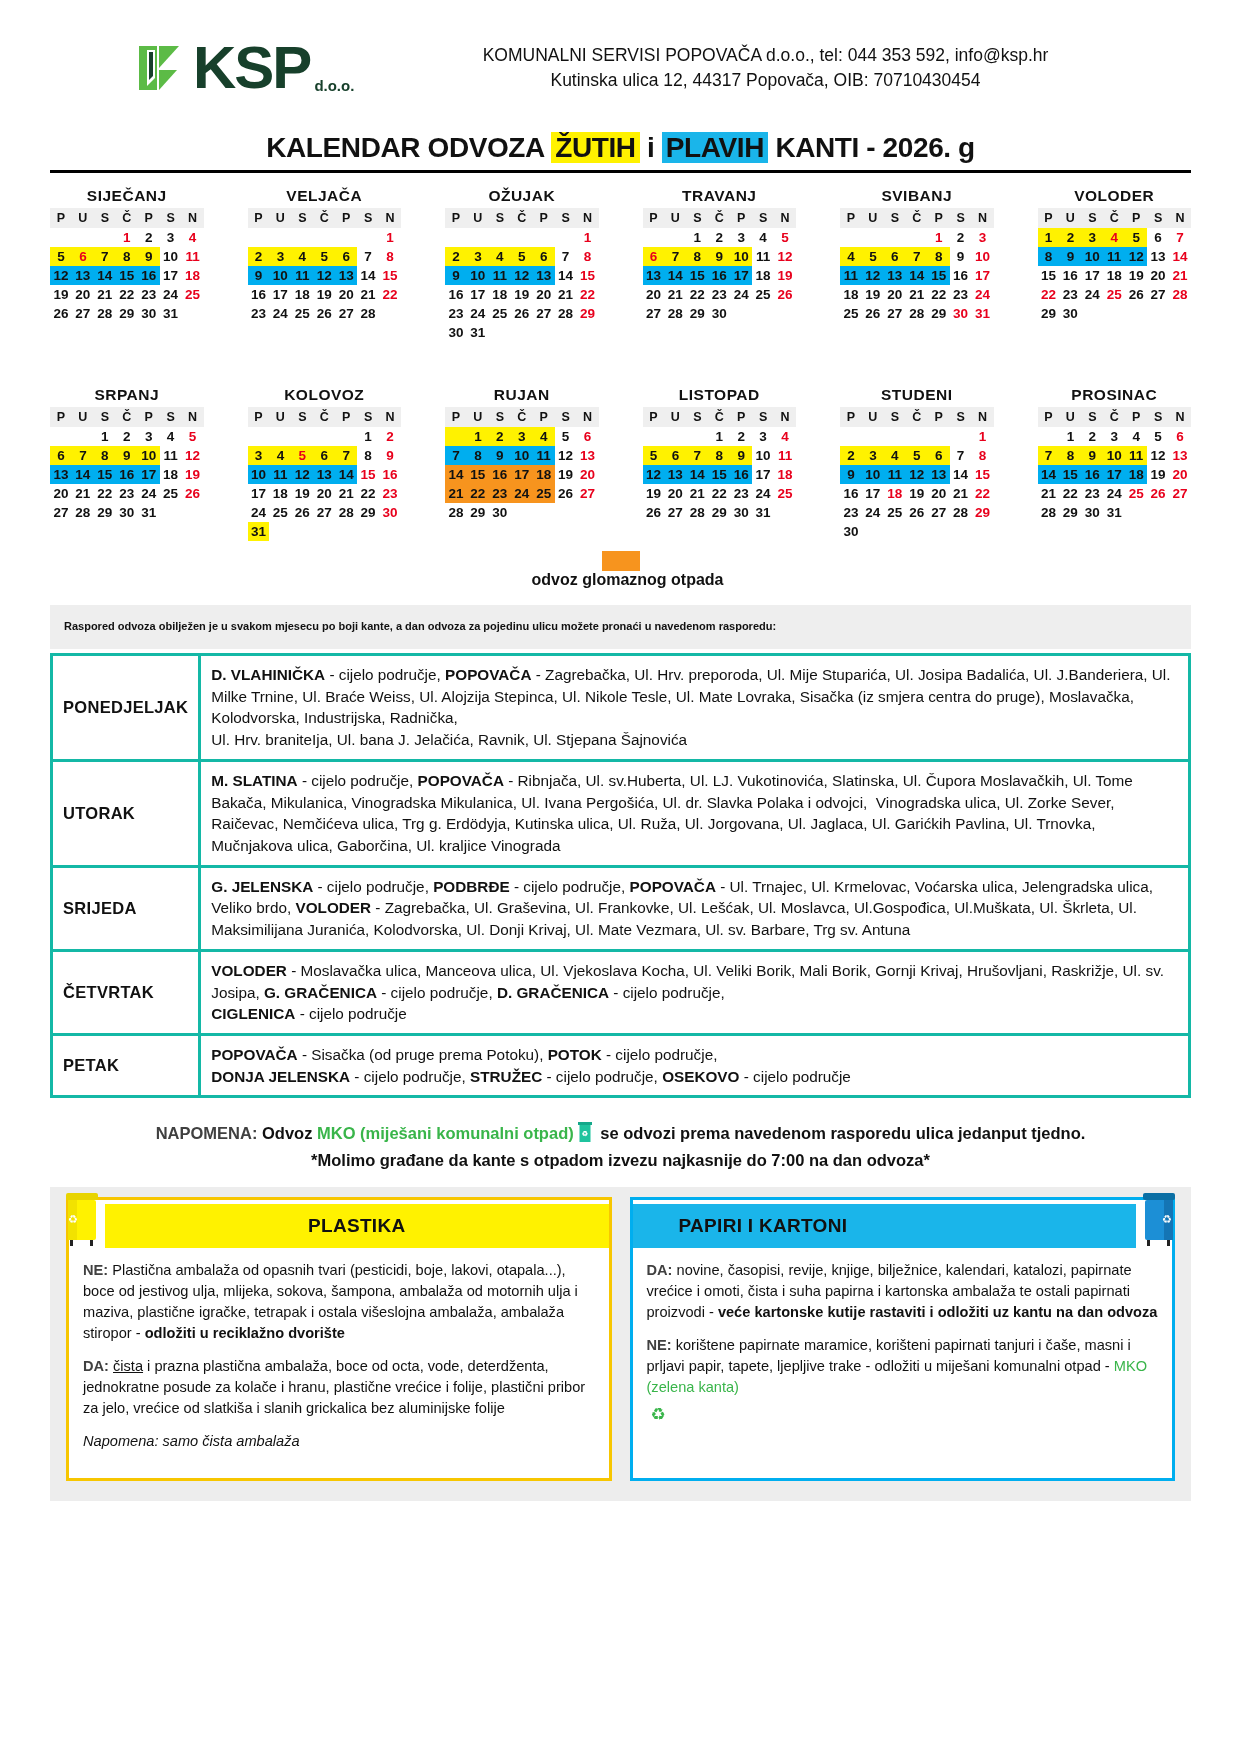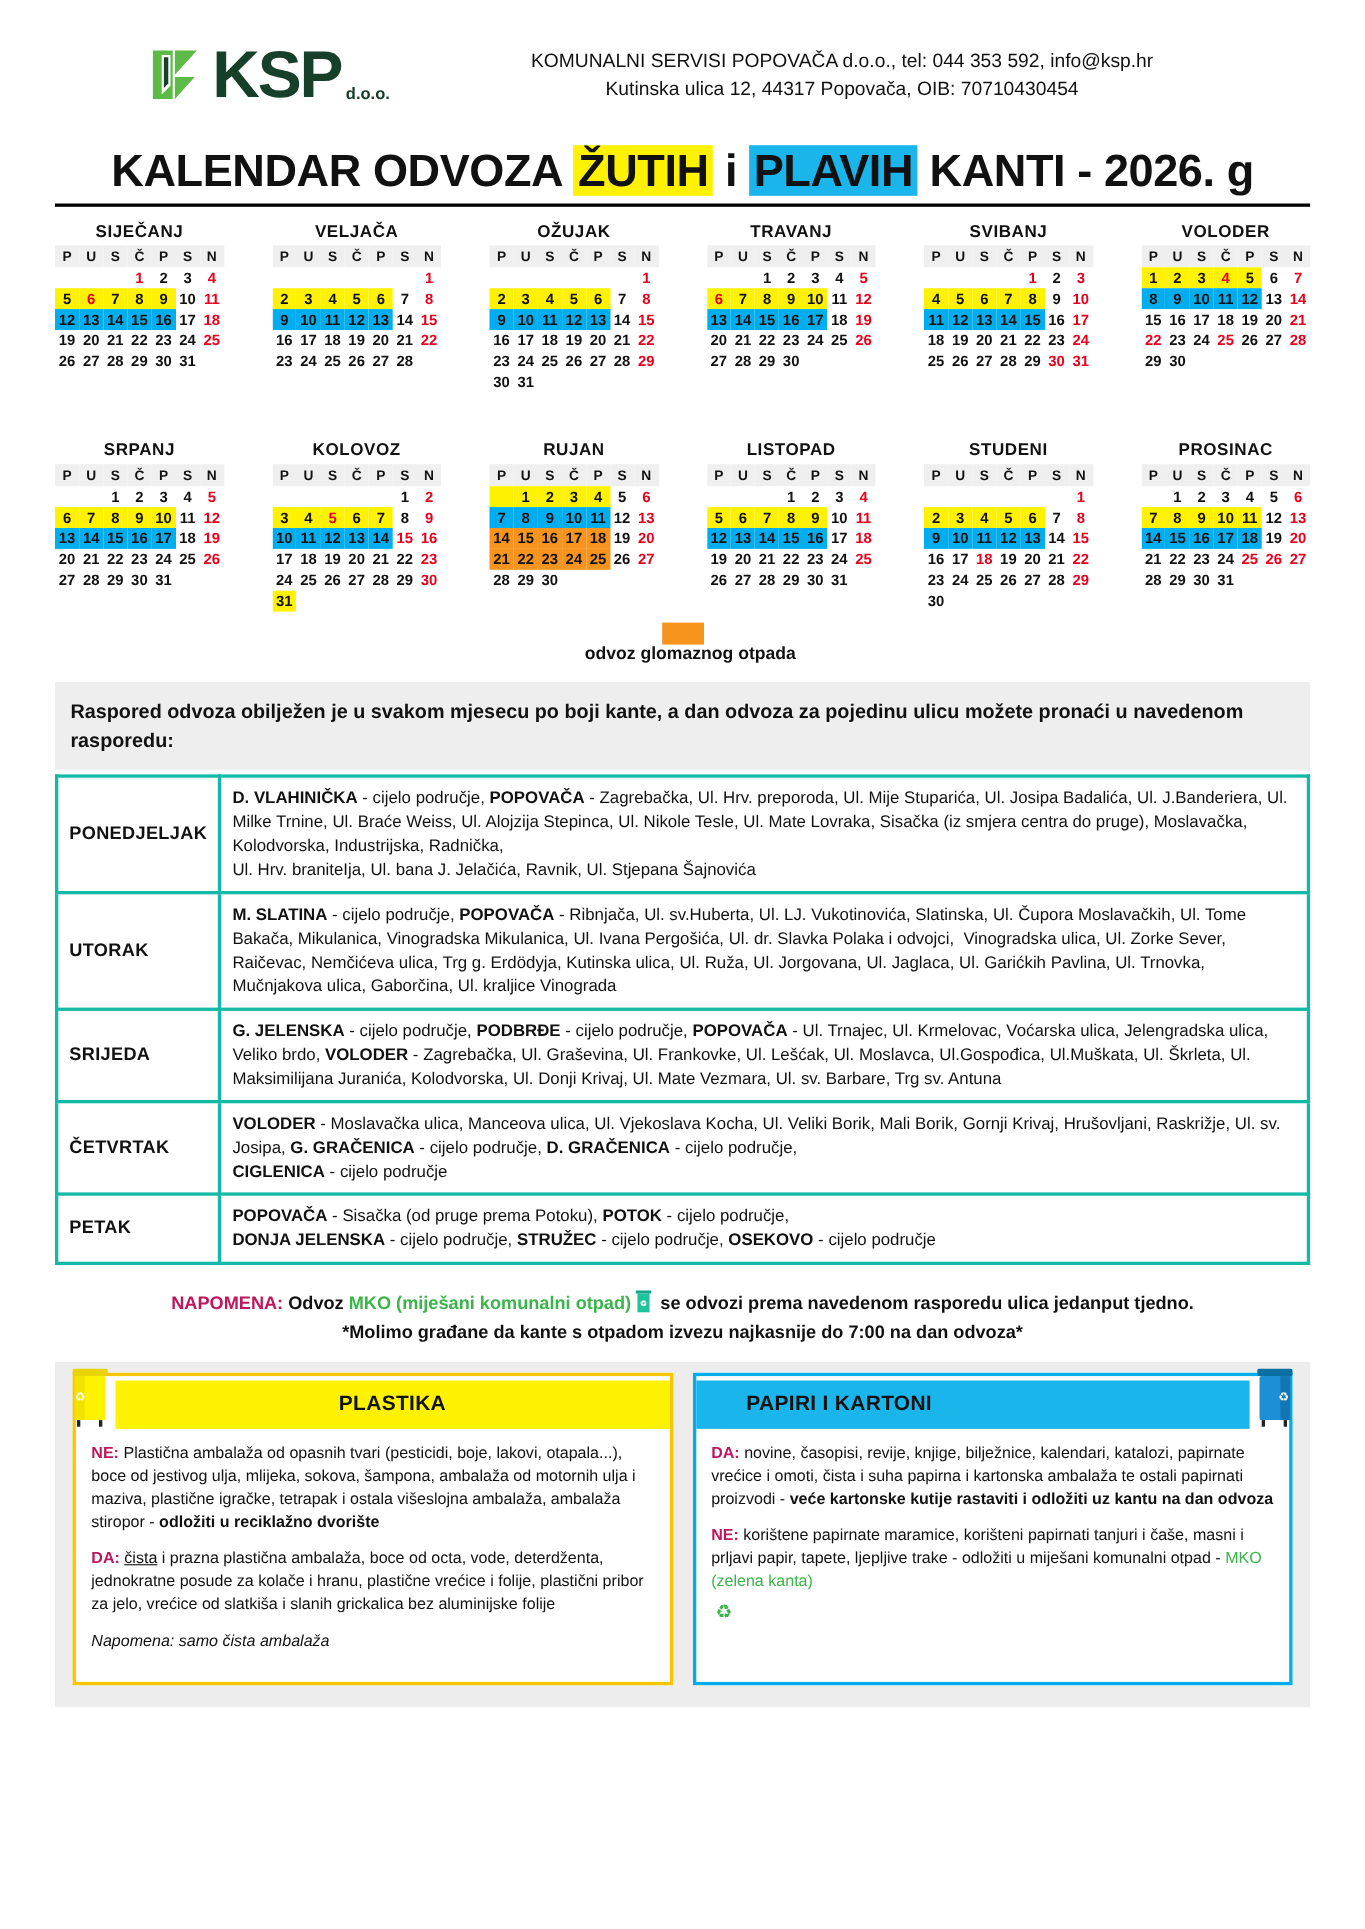--- a/index.html
+++ b/index.html
@@ -17,21 +17,21 @@
   
   .header { display:flex; align-items:center; padding:38px 0 8px 0; }
   .logo-wrap { width:290px; display:flex; align-items:center; padding-left:85px; }
   .logo-mark { width:52px; height:56px; position:relative; margin-right:6px; }
   .logo-text { font-weight:bold; font-size:60px; letter-spacing:-2px; color:#17402b; line-height:1; }
   .logo-doo { font-size:15px; font-weight:bold; color:#17402b; align-self:flex-end; margin-left:4px; margin-bottom:4px;}
   .contact { flex:1; text-align:center; font-size:17.5px; line-height:1.45; font-weight:500; }
 
   
   .title-row { text-align:center; margin-top:26px; }
-  .main-title { font-size:41px; font-weight:bold; letter-spacing:-0.4px; display:inline-block; white-space:nowrap;}
+  .main-title { font-size:28px; font-weight:bold; letter-spacing:-0.4px; display:inline-block; white-space:nowrap;}
   .hl-yellow { background:#fff200; padding:0 4px; }
   .hl-blue { background:#1ab5ea; padding:0 4px; }
   .title-rule { border-bottom:3px solid #000; margin:6px 0 14px 0; }
 
   
   .cal-grid { display:grid; grid-template-columns:repeat(6, 1fr); column-gap:12px; row-gap:2px;gap:44px; }
   .cal { width:100%; }
   .cal-name { text-align:center; font-size:15.5px; font-weight:bold; letter-spacing:0.5px; margin-bottom:3px; }
   table.cal-tbl { border-collapse:collapse; width:100%; font-size:13.5px; }
   table.cal-tbl th {
@@ -43,32 +43,32 @@
   td.y { background:#fff200; }
   td.b { background:#00aeef; }
   td.o { background:#f7941e; }
   td.empty { background:transparent; }
 
   .legend { display:flex; align-items:center; margin-top:10px;flex-direction:column; }
   .legend-swatch { width:38px; height:20px; background:#f7941e; }
   .legend-label { margin-left:14px; font-size:16px; font-weight:bold; }
 
   
-  .notebar { background:#eeeeee; padding:14px 14px 14px 14px; margin-top:16px; font-size:18px; font-weight:bold; line-height:1.45; }
+  .notebar { background:#eeeeee; padding:14px 14px 14px 14px; margin-top:16px; font-size:11px; font-weight:bold; line-height:1.45; }
 
   
   table.sched { border-collapse:collapse; width:100%; margin-top:4px; border:2px solid #111; }
   table.sched td { border:3px solid #14b8a6; vertical-align:middle; }
   td.day-col { width:140px; font-weight:bold; font-size:16.5px; padding:6px 10px; letter-spacing:0.3px;}
   td.streets { padding:8px 10px; font-size:15.3px; line-height:1.42; }
   td.streets b { font-weight:bold; }
 
   
   .napomena { text-align:center; margin-top:22px; font-size:16.5px; font-weight:bold; line-height:1.6; }
-  .red { color:#be185d; }
+  .red { color:#404040; }
   .green { color:#39b54a; }
   .bin-inline { display:inline-block; width:16px; height:22px; vertical-align:-5px; position:relative; margin:0 3px; }
 
   
   .nz { background:#ededed; margin-top:14px; padding:10px 16px 20px 16px; }
   .nz-title { text-align:center; font-size:25px; font-weight:bold; padding:8px 0 14px 0; letter-spacing:-0.3px;}
   .nz-cols { display:flex; gap:18px; }
   .nz-box { flex:1; background:#fff; border:3px solid #f7c600; padding:0 0 14px 0; position:relative; }
   .nz-box.blue { border-color:#00aeef; }
   .nz-head { height:52px; display:flex; align-items:center; }

